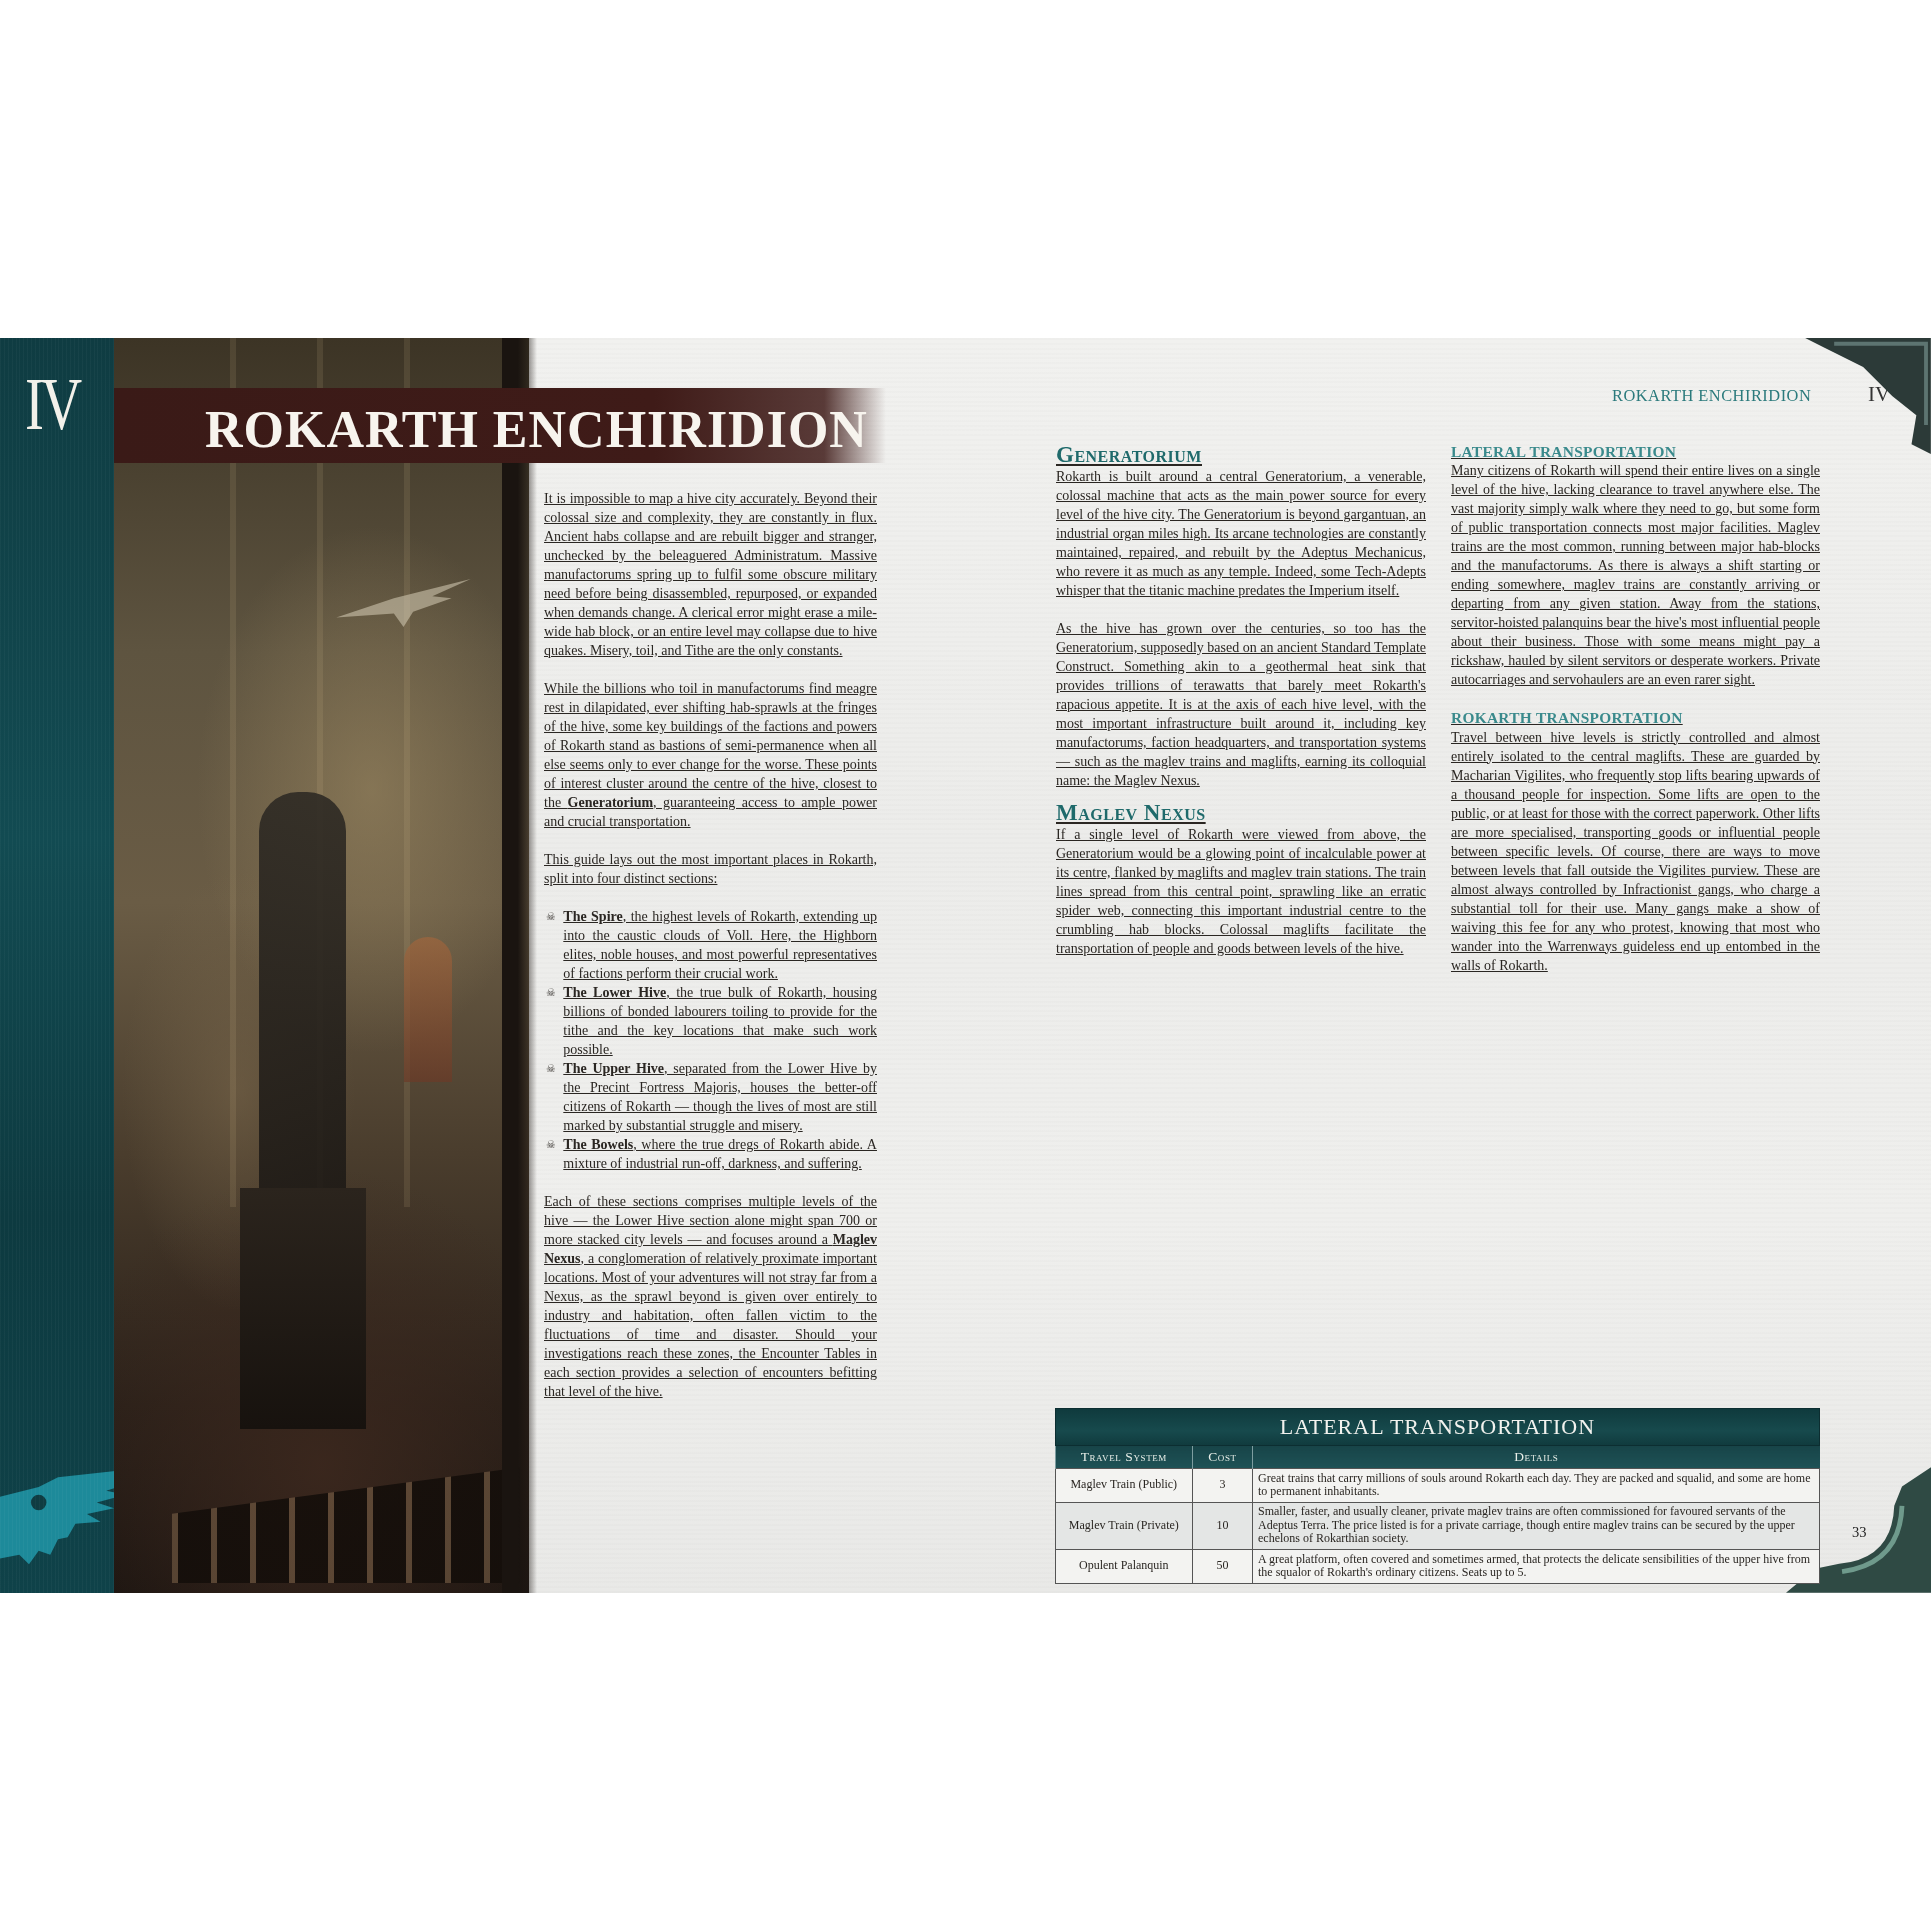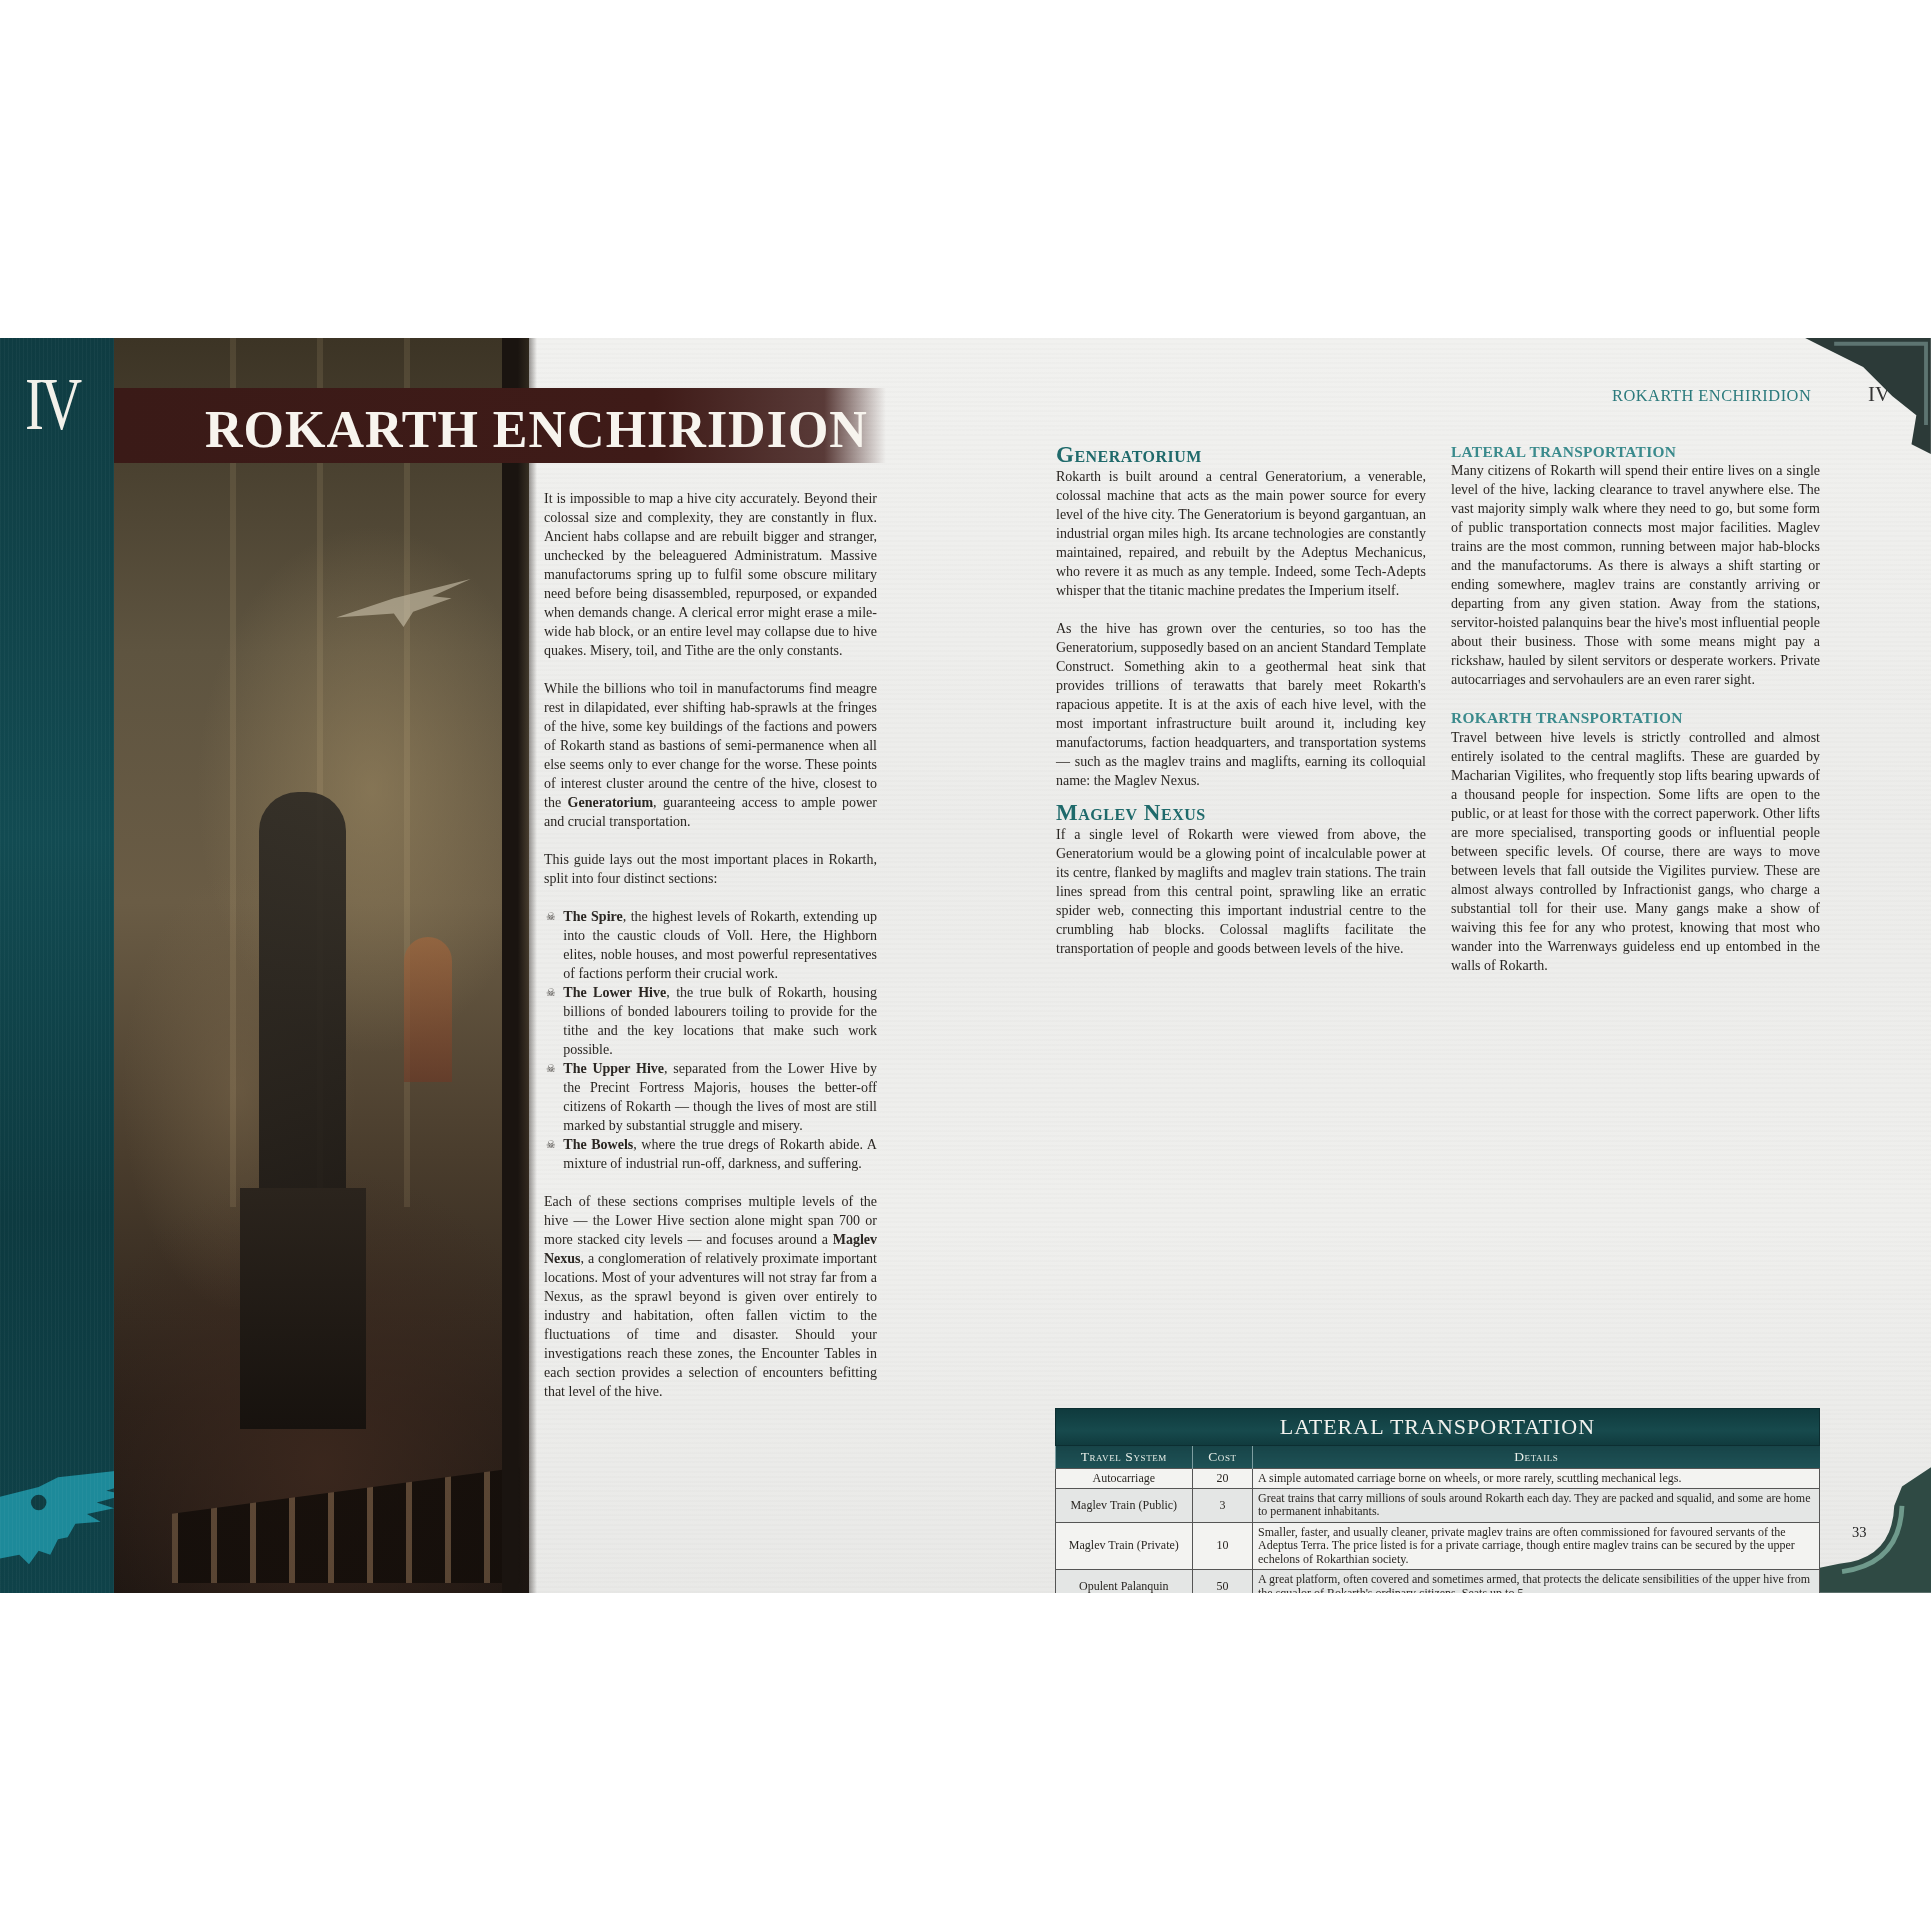--- a/index.html
+++ b/index.html
@@ -41,21 +41,21 @@
   .art-edge { position:absolute; left:502px; top:0; width:35px; height:1255px;
               background: linear-gradient(90deg,#1a1410 0%,#1a1410 45%,rgba(26,20,16,0) 100%); }
 
   
   .title-bar { position:absolute; left:114px; top:50px; width:772px; height:75px;
                background: linear-gradient(90deg,#3a1a17 0%,#3f1b18 70%,rgba(63,27,24,0.85) 92%,rgba(63,27,24,0) 100%); }
   .page-title { position:absolute; left:205px; top:62px; font-size:52px; font-weight:bold; color:#f7f4ee;
                 letter-spacing:1px; font-family:"Liberation Serif", serif; }
 
   
-  .col { position:absolute; font-size:14px; line-height:19px; text-align:justify; color:#2a2622; }
+  .col { position:absolute; font-size:14px; line-height:19px; text-align:justify; color:#2a2622;text-decoration:underline; }
   .col p { margin:0 0 19px 0; }
   .col-a { left:544px; top:151px; width:333px; }
   .col-b { left:1056px; top:104px; width:370px; }
   .col-c { left:1451px; top:104px; width:369px; }
   .bullets { list-style:none; margin:0 0 19px 0; padding:0 0 0 19.3px; }
   .bullets li { position:relative; }
   .bullets li::before { content:"\2620"; position:absolute; left:-17.4px; top:0; font-size:10.6px; color:#2a2622; }
   b { font-weight:bold; }
 
   .sc-head { font-size:23px; font-weight:bold; color:#1f6a6b; font-variant:small-caps; letter-spacing:0.5px; margin:0; line-height:25px; }
@@ -159,25 +159,20 @@
     <table class="tt">
       <thead>
         <tr>
           <th>Travel System</th>
           <th class="c">Cost</th>
           <th>Details</th>
         </tr>
       </thead>
       <tbody>
         <tr>
-          <td class="sys">Autocarriage</td>
-          <td class="cost">20</td>
-          <td>A simple automated carriage borne on wheels, or more rarely, scuttling mechanical legs.</td>
-        </tr>
-        <tr>
           <td class="sys">Maglev Train (Public)</td>
           <td class="cost">3</td>
           <td>Great trains that carry millions of souls around Rokarth each day. They are packed and squalid, and some are home to permanent inhabitants.</td>
         </tr>
         <tr>
           <td class="sys">Maglev Train (Private)</td>
           <td class="cost">10</td>
           <td>Smaller, faster, and usually cleaner, private maglev trains are often commissioned for favoured servants of the Adeptus Terra. The price listed is for a private carriage, though entire maglev trains can be secured by the upper echelons of Rokarthian society.</td>
         </tr>
         <tr>

